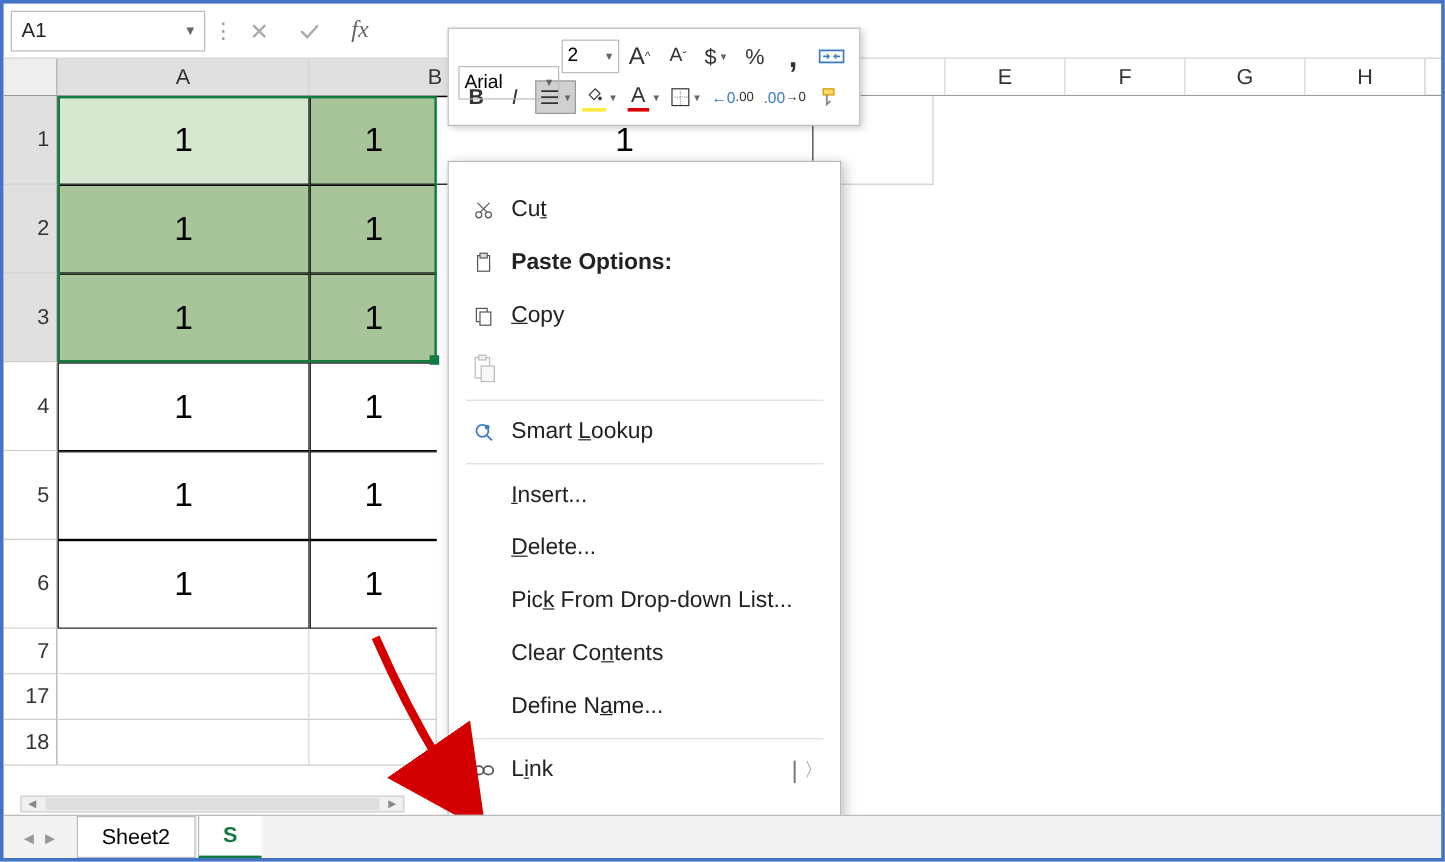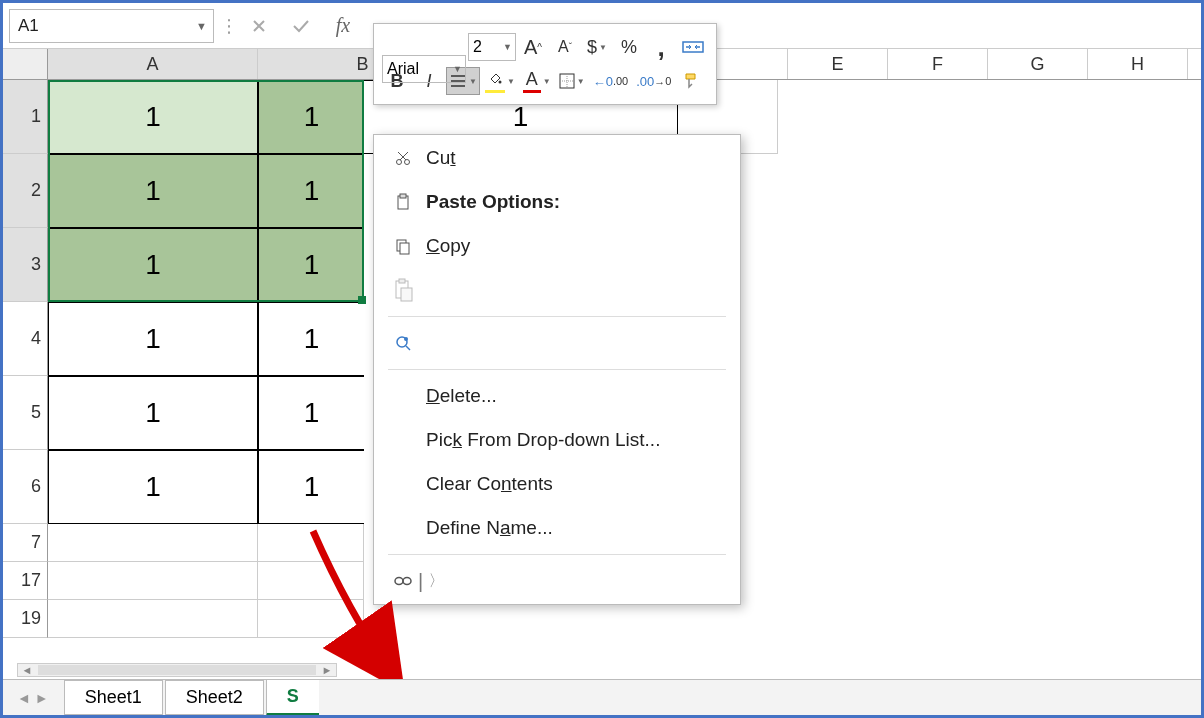--- a/index.html
+++ b/index.html
@@ -1,19 +1,19 @@
 <!DOCTYPE html>
 <html><head>
 <meta charset="utf-8">
 <style>
 * { margin:0; padding:0; box-sizing:border-box; font-family:"Segoe UI",Arial,sans-serif; }
 body { background:#fff; width:1204px; height:718px; border:3px solid #4472c4; overflow:hidden; position:relative; }
 
 .formula-bar { height:46px; display:flex; align-items:center; border-bottom:1px solid #ccc; padding:0 6px; }
-.name-box { position:relative; width:205px; height:34px; border:1px solid #bbb; display:flex; align-items:center; padding:0 8px; background:#fff; font-size:17px; color:#222; }
+.name-box { position:relative; width:162px; height:34px; border:1px solid #bbb; display:flex; align-items:center; padding:0 8px; background:#fff; font-size:17px; color:#222; }
 .name-box .dd { position:absolute; right:6px; color:#666; font-size:11px; }
 .fb-spacer { width:14px; text-align:center; color:#999; font-size:18px; margin-left:6px; }
 .fb-btn { width:34px; height:34px; display:flex; align-items:center; justify-content:center; border:1px solid transparent; margin-left:8px; }
 .fb-btn.cancel svg, .fb-btn.enter svg { stroke:#aaa; }
 .fb-btn.fx { font-style:italic; font-family:Georgia,serif; font-size:20px; color:#666; }
 
 .grid-area { position:relative; height:606px; }
 
 .col-headers { display:flex; height:31px; border-bottom:1px solid #999; }
 .corner { width:45px; border-right:1px solid #999; background:#eee; }
@@ -44,21 +44,21 @@
 .mt-input.font { width:84px;margin-top:44px; }
 .mt-input.size { width:48px; }
 .mt-input .dd { position:absolute; right:3px; font-size:9px; color:#666; }
 .mt-btn { min-width:30px; height:28px; display:flex; align-items:center; justify-content:center; font-size:18px; color:#333; border:1px solid transparent; cursor:pointer; padding:0 2px;}
 .mt-btn.active { background:#d0d0d0; border-color:#999; }
 .mt-btn .dd { font-size:8px; color:#666; margin-left:2px; }
 .mt-sep { color:#777; font-size:20px; }
 .under-red { border-bottom:3px solid #d00; padding:0 3px; }
 .under-yel { border-bottom:3px solid #ffeb3b; padding:0 3px; }
 
-.context-menu { position:absolute; left:370px; top:131px; width:368px; background:#fff; border:1px solid #bbb; box-shadow:3px 3px 10px rgba(0,0,0,0.25); padding:1px 0; }
+.context-menu { position:absolute; left:370px; top:131px; width:328px; background:#fff; border:1px solid #bbb; box-shadow:3px 3px 10px rgba(0,0,0,0.25); padding:18px 0; }
 .cm-item { height:44px; display:flex; align-items:center; padding:0 14px; font-size:19px; color:#222; cursor:pointer; }
 .cm-item .cm-icon { width:30px; display:flex; justify-content:center; }
 .cm-item .cm-label { flex:1; padding-left:8px; }
 .cm-item .cm-arrow { color:#888; font-size:16px; }
 .cm-item.disabled { color:#999; cursor:default; }
 .cm-item.bold .cm-label { font-weight:600; }
 .cm-item.indent .cm-label { padding-left:38px; }
 .cm-sep { height:1px; background:#ddd; margin:4px 14px; }
 .u { text-decoration:underline; }
 
@@ -153,21 +153,21 @@
       <div class="row-h" style="height:38px">7</div>
       <div class="cell wA" style="height:38px"></div>
       <div class="cell wB" style="width:106px;height:38px"></div>
     </div>
     <div class="row r-short">
       <div class="row-h" style="height:38px">17</div>
       <div class="cell wA" style="height:38px"></div>
       <div class="cell wB" style="width:106px;height:38px"></div>
     </div>
     <div class="row r-short">
-      <div class="row-h" style="height:38px">19</div>
+      <div class="row-h" style="height:38px">18</div>
       <div class="cell wA" style="height:38px"></div>
       <div class="cell wB" style="width:106px;height:38px"></div>
     </div>
   </div>
 </div>
 
 <div class="mini-toolbar">
   <div class="mt-row">
     <div class="mt-input font">
         <span>Arial</span>
@@ -294,22 +294,27 @@
   </div>
   <div class="cm-sep"></div>
   <div class="cm-item">
     <span class="cm-icon">
         <svg width="18" height="18">
           <circle cx="8" cy="8" r="5" fill="none" stroke="#3a7bc8" stroke-width="1.5"></circle>
           <path d="M12 12 L16 16" stroke="#3a7bc8" stroke-width="1.5"></path>
           <circle cx="12" cy="5" r="2" fill="#3a7bc8"></circle>
         </svg>
       </span>
+    <span class="cm-label">Smart <span class="u">L</span>ookup</span>
   </div>
   <div class="cm-sep"></div>
+  <div class="cm-item">
+    <span class="cm-icon"></span>
+    <span class="cm-label"><span class="u">I</span>nsert...</span>
+  </div>
   <div class="cm-item">
     <span class="cm-icon"></span>
     <span class="cm-label"><span class="u">D</span>elete...</span>
   </div>
   <div class="cm-item">
     <span class="cm-icon"></span>
     <span class="cm-label">Pic<span class="u">k</span> From Drop-down List...</span>
   </div>
   <div class="cm-item">
     <span class="cm-icon"></span>
@@ -320,20 +325,21 @@
     <span class="cm-label">Define N<span class="u">a</span>me...</span>
   </div>
   <div class="cm-sep"></div>
   <div class="cm-item">
     <span class="cm-icon">
         <svg width="20" height="14">
           <ellipse cx="6" cy="7" rx="4" ry="3.5" fill="none" stroke="#555" stroke-width="1.5"></ellipse>
           <ellipse cx="14" cy="7" rx="4" ry="3.5" fill="none" stroke="#555" stroke-width="1.5"></ellipse>
         </svg>
       </span>
+    <span class="cm-label">L<span class="u">i</span>nk</span>
     <span class="mt-sep">|</span>&nbsp;
     <span class="cm-arrow">〉</span>
   </div>
 </div>
 
 <svg class="arrow-svg" width="140" height="170">
   <defs>
       <marker id="ah" markerWidth="12" markerHeight="12" refX="9" refY="6" orient="auto">
         <path d="M0 0 L12 6 L0 12 Z" fill="#d40000"></path>
       </marker>
@@ -344,16 +350,15 @@
 <div class="scroll-thin">
   <div class="btn">◄</div>
   <div class="track"></div>
   <div class="btn">►</div>
 </div>
 <div class="sheet-tabs">
   <div class="nav-arrows">
       <span>◄</span>
       <span>►</span>
     </div>
-  <div class="tab">Sheet1</div>
   <div class="tab">Sheet2</div>
   <div class="tab active partial">S</div>
 </div>
 
 </body></html>

